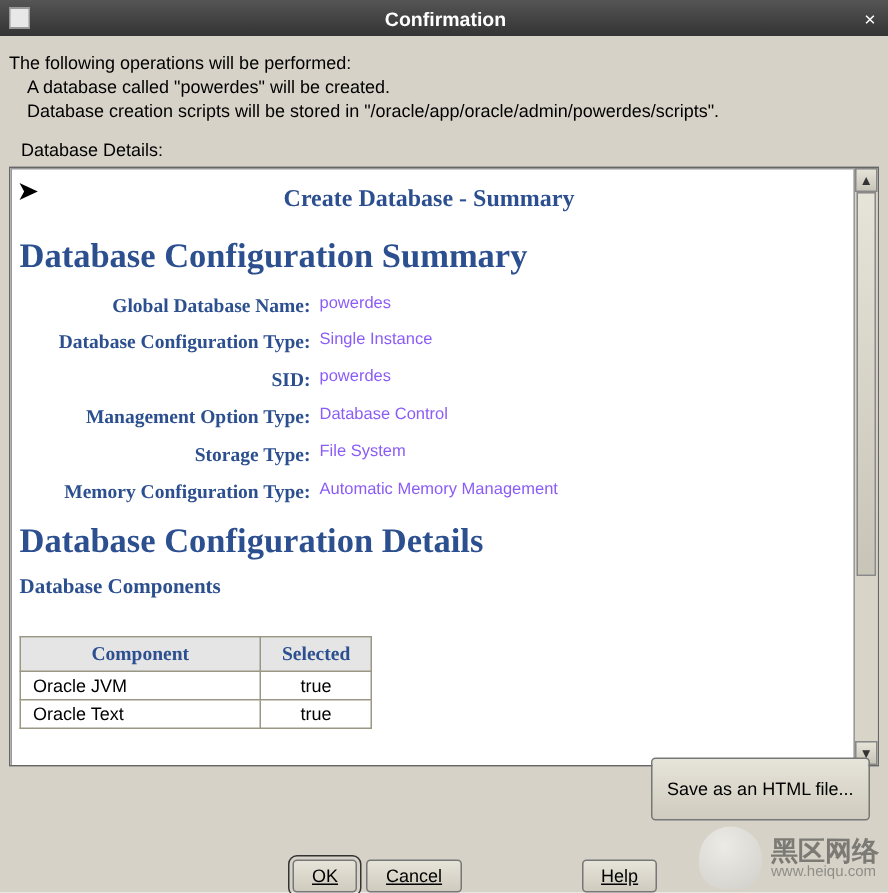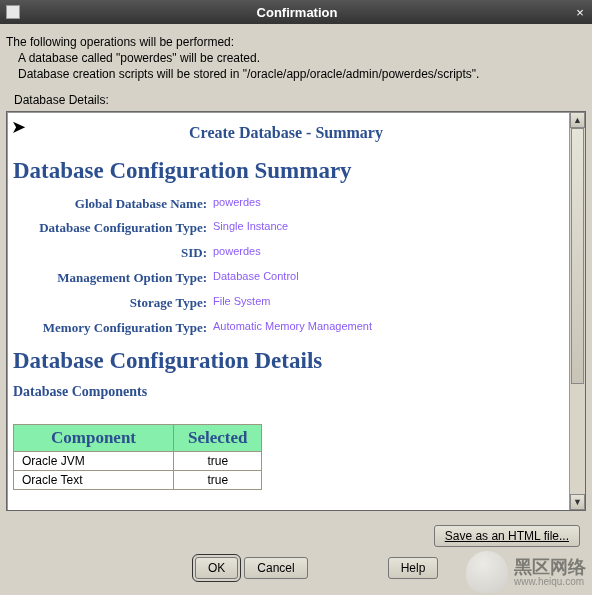--- a/index.html
+++ b/index.html
@@ -121,58 +121,58 @@
   .summary-row .value {
     color: #8b5cf6;
     font-size: 11px;
   }
   table.components {
     border-collapse: collapse;
     border: 1px solid #9a9884;
     margin-top: 4px;
   }
   table.components th {
-    background: #86efac;
-    color: #2c4f8f;
-    font-family: "Times New Roman", serif;
-    font-weight: bold;
-    font-size: 17px;
+    background: #e5e5e5;
+    color: #2c4f8f;
+    font-family: "Times New Roman", serif;
+    font-weight: bold;
+    font-size: 13px;
     padding: 3px 14px;
     border: 1px solid #9a9884;
   }
   table.components td {
     border: 1px solid #9a9884;
     padding: 2px 8px;
     font-size: 12px;
     color: #000;
   }
   table.components td.sel { text-align: center; }
   .cursor-arrow {
     position:absolute; left:4px; top:4px;
     font-size:18px; color:#000;
     pointer-events:none;
   }
   .button-row {
     position: absolute;
-    bottom: 16px;
+    bottom: 0;
     left: 0; right: 0;
     display: flex;
     align-items: flex-end;
+    text-decoration: underline;
   }
   .save-btn {
     position:absolute;
     right: 12px;
     bottom: 48px;
-    padding: 3px 10px;
+    padding: 13px 10px;
     font-size: 12px;
     background: linear-gradient(#e6e3d8,#cfcbbf);
     border: 1px solid #777;
     border-radius: 3px;
     cursor:pointer;
-    text-decoration:underline;
   }
   .btn {
     padding: 3px 12px;
     font-size: 12px;
     background: linear-gradient(#e6e3d8,#cfcbbf);
     border: 1px solid #777;
     border-radius: 3px;
     cursor:pointer;
   }
   .btn.ok { outline: 1px solid #333; outline-offset: 2px; }

